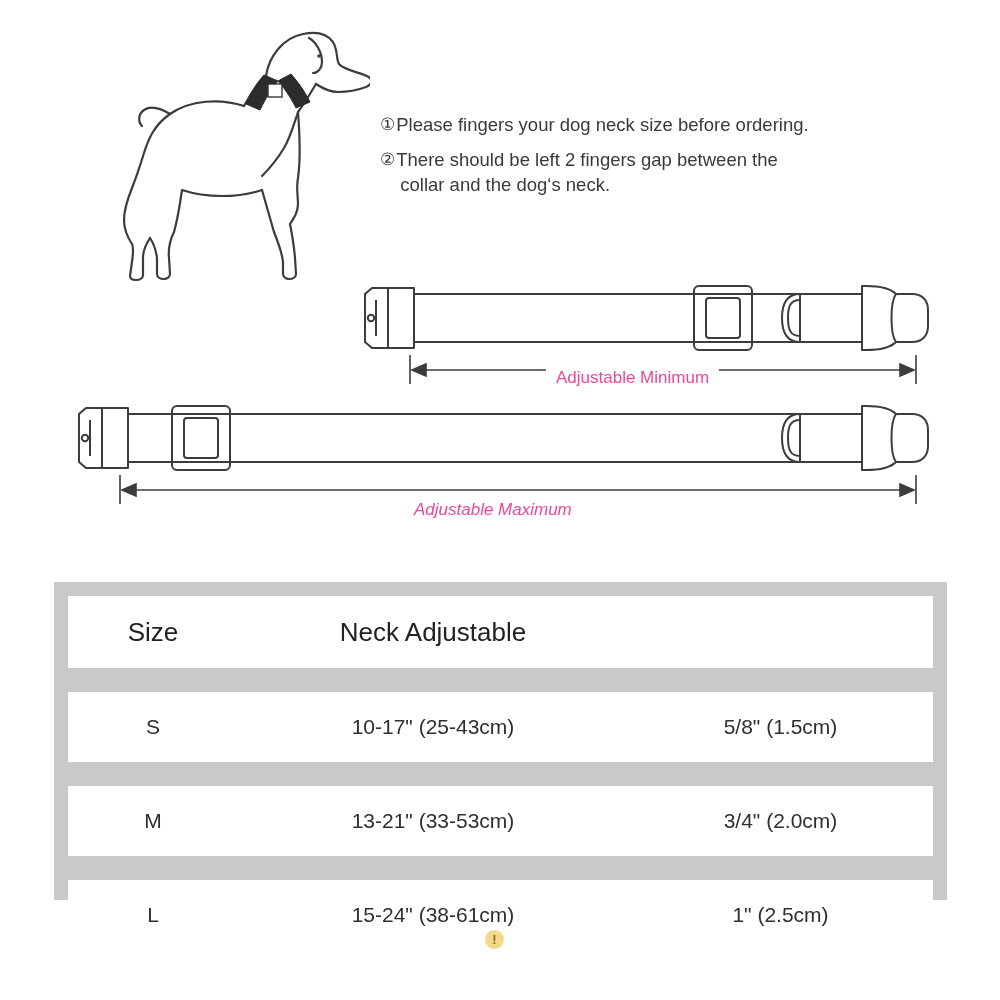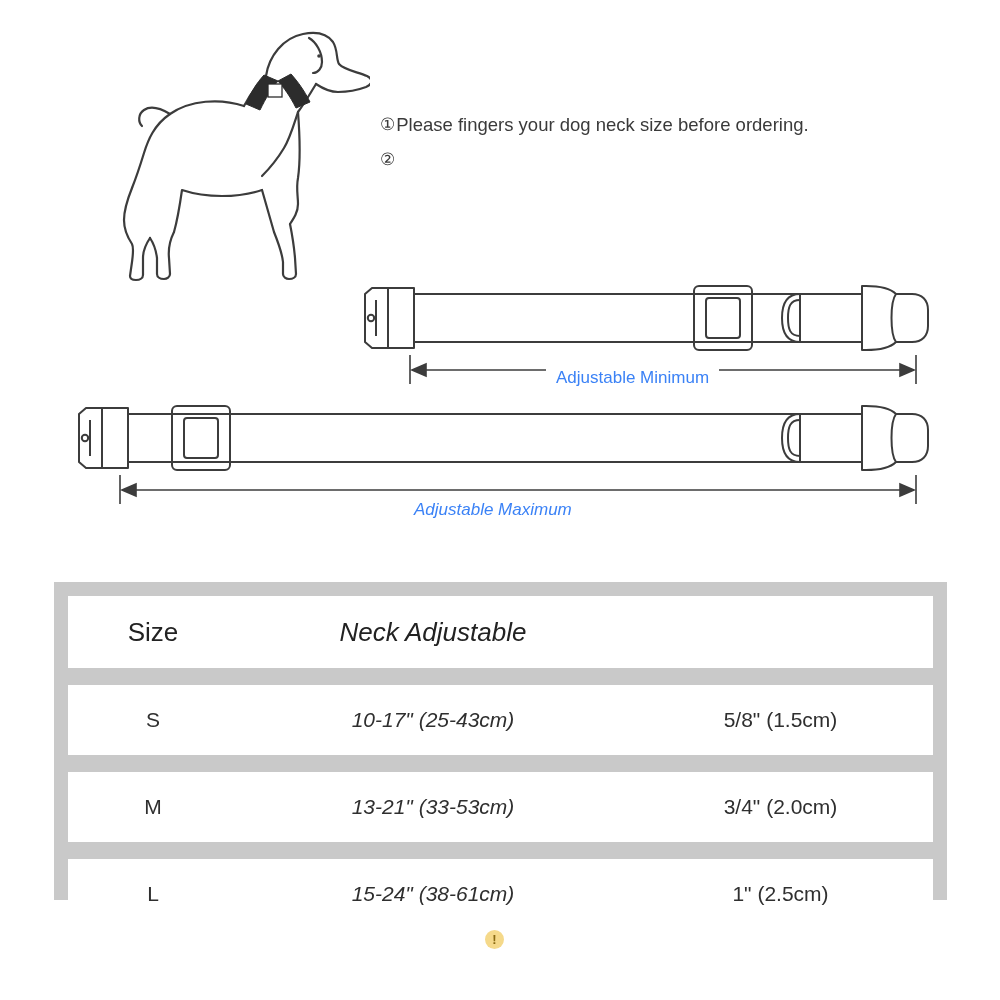--- a/index.html
+++ b/index.html
@@ -74,21 +74,21 @@
     position: absolute;
     left: 0;
     top: 400px;
     width: 1000px;
     height: 130px;
   }
 
   .dim-label {
     position: absolute;
     font-size: 17px;
-    color: #3b82f6;
+    color: #ec4899;
     background: #ffffff;
     padding: 0 10px;
     white-space: nowrap;
   }
   #dim-min-label {
     left: 546px;
     top: 368px;
   }
   #dim-max-label {
     left: 404px;
@@ -104,40 +104,40 @@
     width: 893px;
     height: 318px;
     background: #c9c9c9;
     box-sizing: border-box;
     padding: 14px;
   }
   .table-row {
     display: flex;
     background: #ffffff;
     height: 70px;
-    margin-bottom: 17px;
+    margin-bottom: 24px;
     align-items: center;
   }
   .table-row.header-row {
     height: 72px;
   }
   .table-row:last-child {
     margin-bottom: 0;
   }
   .cell {
     text-align: center;
     font-size: 21px;
     color: #2f2f2f;
   }
   .header-row .cell {
     font-size: 26px;
     color: #222222;
   }
   .col-size   { flex: 0 0 170px; }
-  .col-neck   { flex: 0 0 390px; font-style: italic; }
+  .col-neck   { flex: 0 0 390px; }
   .col-width  { flex: 1 1 auto; }
 
   
   #note {
     position: absolute;
     left: 0;
     top: 930px;
     width: 1000px;
     display: flex;
     justify-content: center;
@@ -209,20 +209,22 @@
   </svg>
 
   <div id="instructions">
     <div class="instruction-line">
       <span class="instruction-num">①</span>
       <span class="instruction-text">Please fingers your dog neck size before ordering.</span>
     </div>
     <div class="instruction-line">
       <span class="instruction-num">②</span>
       <span class="instruction-text">
+        <span>There should be left 2 fingers gap between the</span>
+        <span class="indent2">collar and the dog‘s neck.</span>
       </span>
     </div>
   </div>
 </div>
 
 <div id="collar-min-wrap">
   <svg width="1000" height="120" viewBox="0 0 1000 120" xmlns="http://www.w3.org/2000/svg">
     <g fill="none" stroke="#3c3c3c" stroke-width="2" stroke-linejoin="round">
 
       <path d="M414 14 L862 14 L862 62 L414 62 Z"></path>

